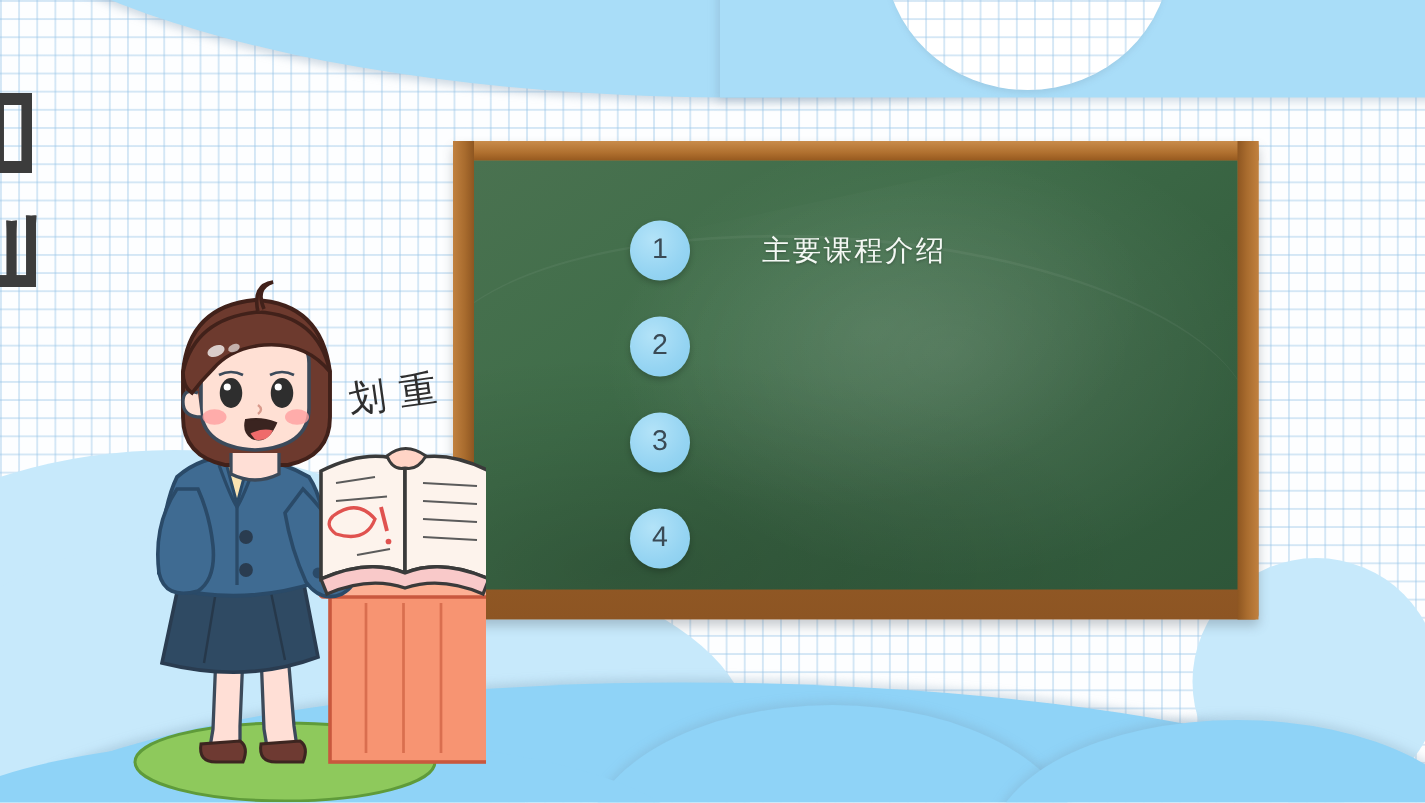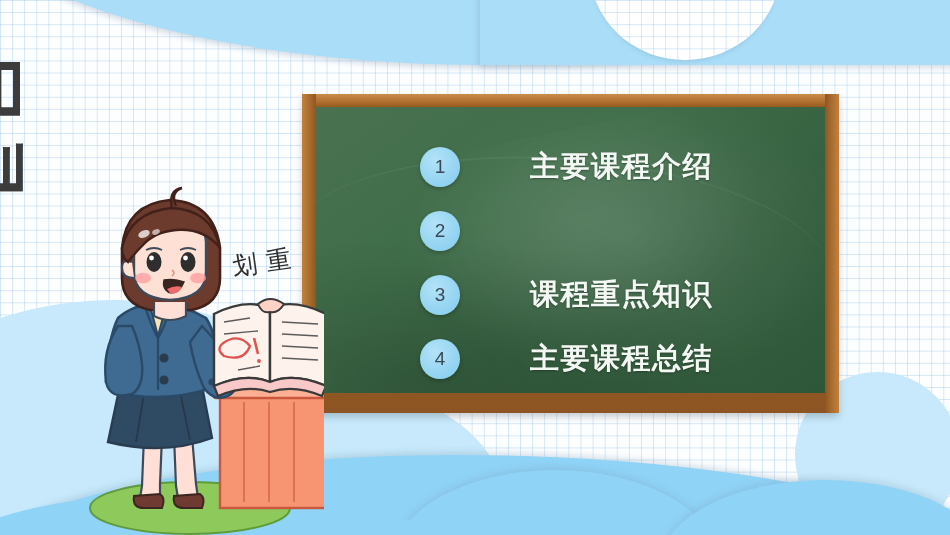--- a/index.html
+++ b/index.html
@@ -160,26 +160,25 @@
   }
   .num-bubble{
     width:40px;height:40px;border-radius:50%;
     background:radial-gradient(circle at 38% 32%, #b3e3f8 0%, #95d4f2 60%, #87cdee 100%);
     box-shadow:0 2px 4px rgba(0,0,0,.22);
     display:flex;align-items:center;justify-content:center;
     color:#3a4a55;font-size:19px;font-weight:400;
     flex:0 0 auto;
   }
   .row-label{
-    margin-left:70px;
-    color:#f4f8f4;font-size:29px;letter-spacing:1.5px;
+    margin-left:48px;
+    color:#f4f8f4;font-size:19px;letter-spacing:1.5px;
     text-shadow:0 1px 2px rgba(0,0,0,.30);
     font-family:"DejaVu Sans","Liberation Sans",sans-serif;
     white-space:nowrap;
-    font-weight:bold;
   }
 
   
   .teacher{position:absolute;left:72px;top:186px;width:252px;height:349px;}
 </style>
 </head>
 <body>
 
 <div id="slide">
 
@@ -216,25 +215,23 @@
       <div class="agenda">
         <div class="agenda-row">
           <div class="num-bubble">1</div>
           <div class="row-label">主要课程介绍</div>
         </div>
         <div class="agenda-row">
           <div class="num-bubble">2</div>
         </div>
         <div class="agenda-row">
           <div class="num-bubble">3</div>
-          <div class="row-label">课程重点知识</div>
         </div>
         <div class="agenda-row">
           <div class="num-bubble">4</div>
-          <div class="row-label">主要课程总结</div>
         </div>
       </div>
     </div>
   </div>
 
   <svg class="teacher" viewBox="0 0 252 349">
 
     <ellipse cx="118" cy="322" rx="100" ry="26" fill="#8ec95c" stroke="#5f9b3a" stroke-width="2"></ellipse>
 
     <g>

